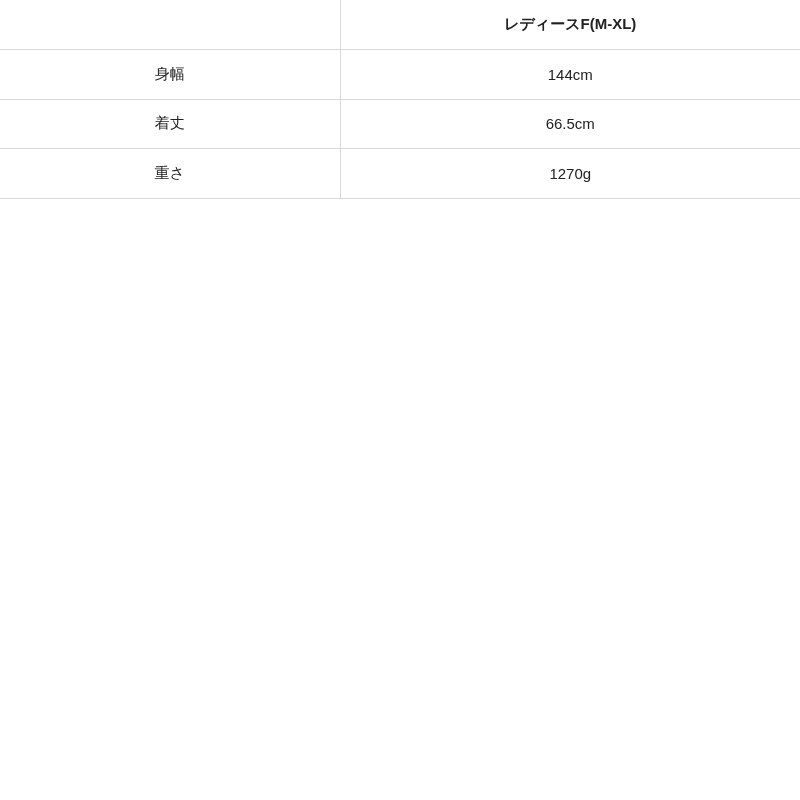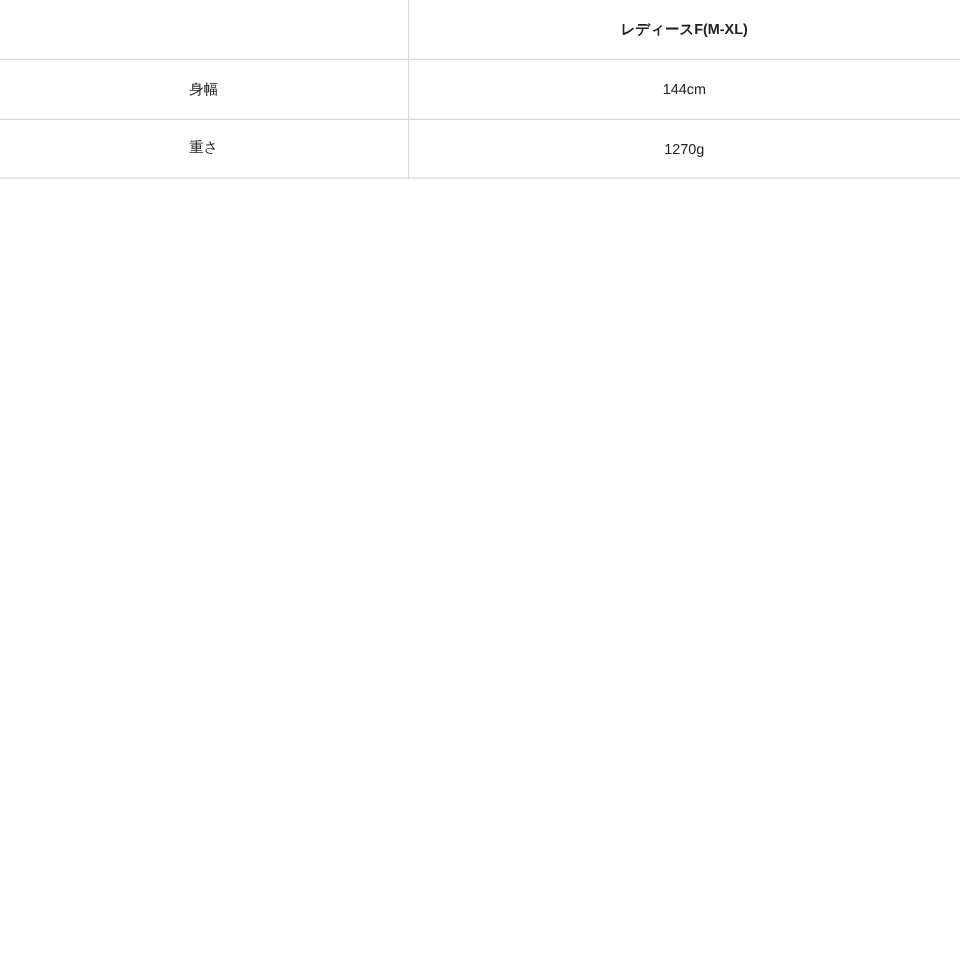--- a/index.html
+++ b/index.html
@@ -22,27 +22,27 @@
   .size-table col.label-col { width: 340px; }
   .size-table col.value-col { width: 460px; }
 
   .size-table th,
   .size-table td {
     border-bottom: 1px solid #d9d9d9;
     height: 48.8px;
     padding: 0;
     text-align: center;
     vertical-align: middle;
-    font-size: 12px;
+    font-size: 15px;
     font-weight: normal;
     color: #222222;
   }
   .size-table thead th {
     font-weight: bold;
-    font-size: 12px;
+    font-size: 15px;
     border-bottom: 1px solid #d9d9d9;
   }
   .size-table thead th.blank-head {
     border-right: 1px solid #d9d9d9;
   }
   .size-table tbody td.row-label {
     border-right: 1px solid #d9d9d9;
   }
   .size-table tbody tr:last-child td {
     border-bottom: 1px solid #d9d9d9;
@@ -62,17 +62,21 @@
       <th class="blank-head"></th>
       <th>レディースF(M-XL)</th>
     </tr>
   </thead>
   <tbody>
     <tr>
       <td class="row-label">身幅</td>
       <td>144cm</td>
     </tr>
     <tr>
+      <td class="row-label">着丈</td>
+      <td>66.5cm</td>
+    </tr>
+    <tr>
       <td class="row-label">重さ</td>
       <td>1270g</td>
     </tr>
   </tbody>
 </table>
 
 </body></html>

